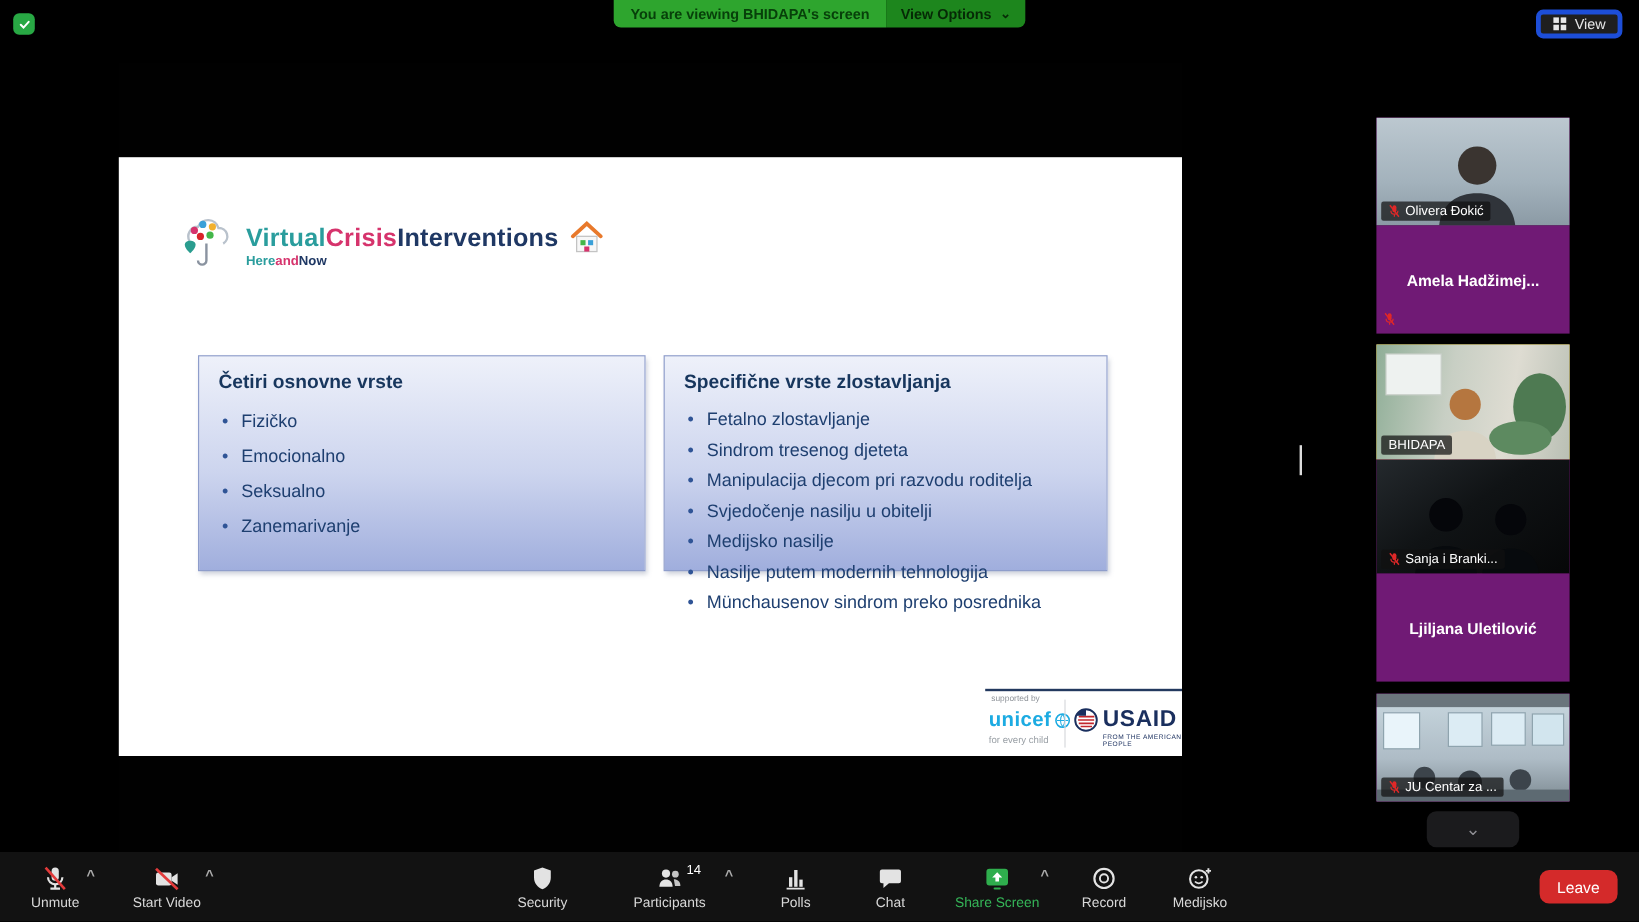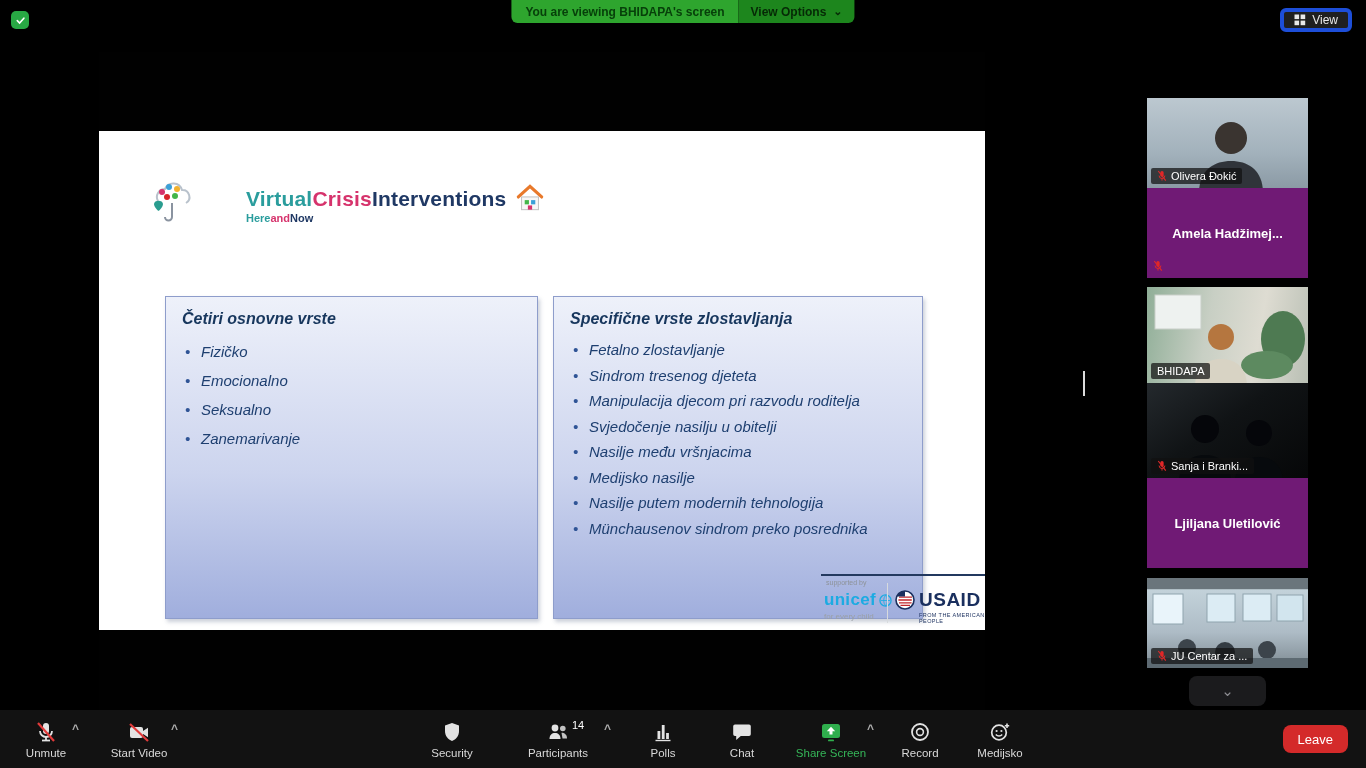--- a/index.html
+++ b/index.html
@@ -21,29 +21,29 @@
     display:flex; align-items:center; gap:6px; padding:0 10px; cursor:pointer;margin-left:43px; }
 
   
   .share-area { position:absolute; left:99px; top:52px; width:886px; height:658px; background:#010101; }
   .slide { position:absolute; left:0; top:79px; width:886px; height:499px; background:#fff; }
 
   .vci-logo { position:absolute; left:48px; top:46px; display:flex; align-items:flex-start; gap:6px; }
   .vci-text { display:flex; flex-direction:column; margin-top:10px; }
   .vci-line1 { font-size:21px; font-weight:bold; letter-spacing:0.2px; white-space:nowrap; }
   .vci-line2 { font-size:11px; font-weight:bold; margin-top:1px; }
-  .c-teal { color:#2a9d9d;margin-left:41px; } .c-pink { color:#d6336c; } .c-navy { color:#1f3864; }
+  .c-teal { color:#2a9d9d; } .c-pink { color:#d6336c; } .c-navy { color:#1f3864; }
 
   .slide-title { position:absolute; left:53px; top:105px; color:#3f5c77; font-size:33px;
     white-space:nowrap; font-weight:normal; }
   .slide-title .ref { font-size:15px; color:#44586c; margin-left:9px; font-weight:normal; }
 
-  .sbox { position:absolute; top:165px; height:323px; border:1px solid #8e9dcb;
+  .sbox { position:absolute; top:165px; height:180px; border:1px solid #8e9dcb;
     background:linear-gradient(180deg,#eef1fa 0%, #ccd4ee 55%, #a0aedd 100%);
-    box-shadow:2px 3px 4px rgba(110,120,150,0.35); padding:13px 16px;font-style:italic; }
+    box-shadow:2px 3px 4px rgba(110,120,150,0.35); padding:13px 16px; }
   .sbox.left  { left:66px;  width:373px; }
   .sbox.right { left:454px; width:370px; }
   .sbox h3 { color:#17365d; font-size:16px; margin-bottom:9px; }
   .sbox ul { list-style:none; }
   .sbox li { position:relative; padding-left:19px; color:#1e3f70; font-size:15px; white-space:nowrap; }
   .sbox.left  li { line-height:29px; }
   .sbox.right li { line-height:25.5px; }
   .sbox li::before { content:"•"; position:absolute; left:3px; color:#2f5496; }
 
   .footer-line { position:absolute; left:722px; top:443px; width:164px; height:2px; background:#23395f; }
@@ -155,21 +155,20 @@
       </ul>
     </div>
 
     <div class="sbox right">
       <h3>Specifične vrste zlostavljanja</h3>
       <ul>
         <li><span>Fetalno zlostavljanje</span></li>
         <li><span>Sindrom tresenog djeteta</span></li>
         <li><span>Manipulacija djecom pri razvodu roditelja</span></li>
         <li><span>Svjedočenje nasilju u obitelji</span></li>
-        <li><span>Nasilje među vršnjacima</span></li>
         <li><span>Medijsko nasilje</span></li>
         <li><span>Nasilje putem modernih tehnologija</span></li>
         <li><span>Münchausenov sindrom preko posrednika</span></li>
       </ul>
     </div>
 
     <div class="footer-line"></div>
     <div class="supported">supported by</div>
     <div class="unicef">
       <div class="unicef-name">

